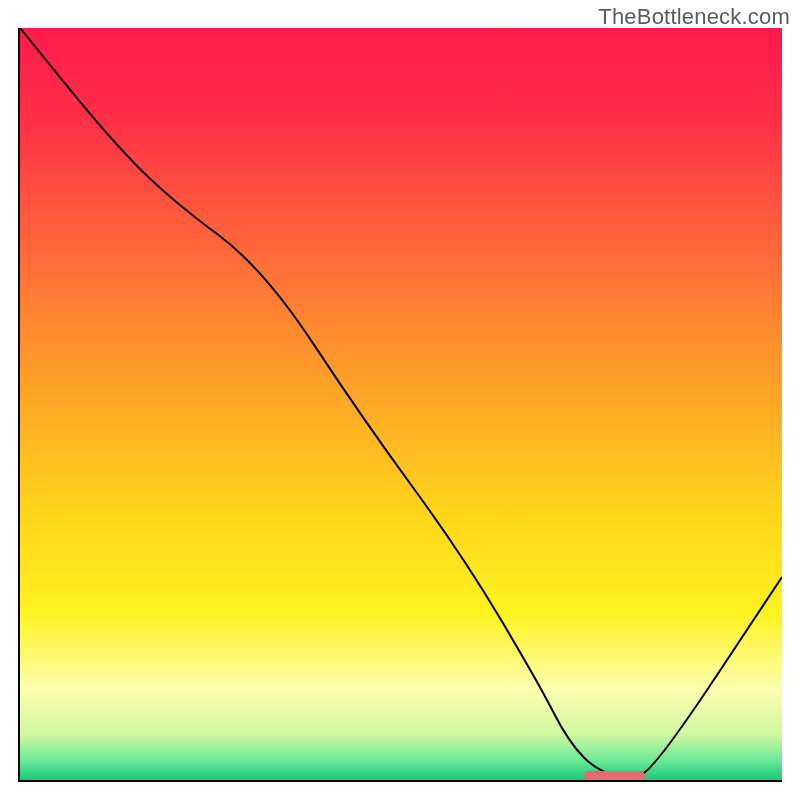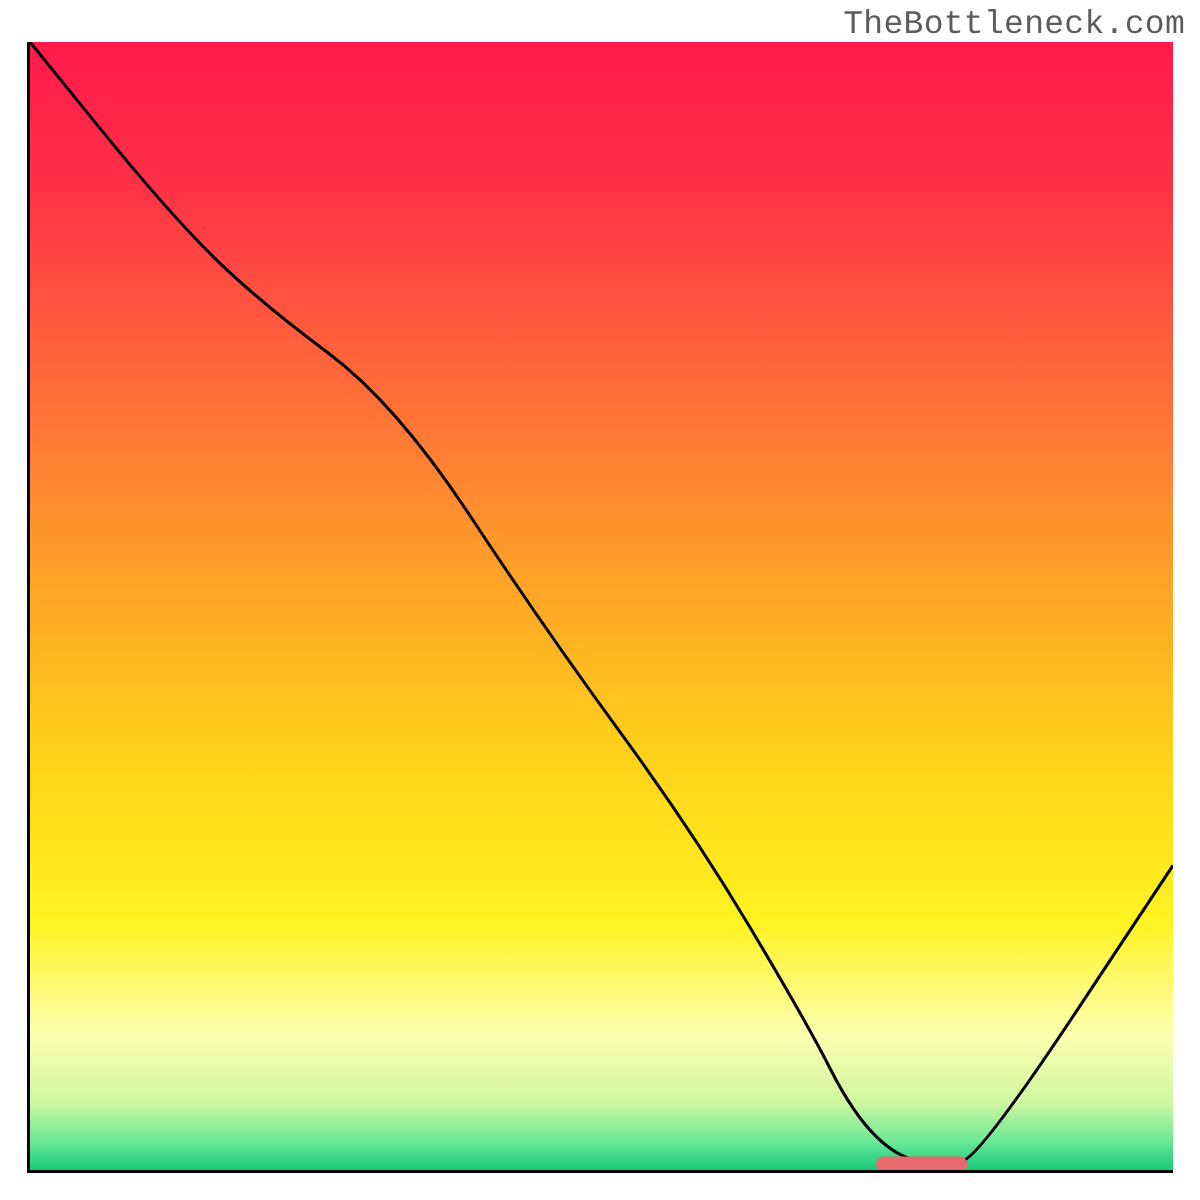--- a/index.html
+++ b/index.html
@@ -8,21 +8,20 @@
     width: 800px;
     height: 800px;
     background: #ffffff;
     font-family: Arial, Helvetica, sans-serif;
     overflow: hidden;
   }
   .frame {
     position: relative;
     width: 800px;
     height: 800px;
-    font-family: Liberation Mono, monospace;
   }
   .watermark {
     position: absolute;
     top: 4px;
     right: 10px;
     font-size: 22px;
     letter-spacing: 0.2px;
     font-weight: 500;
     color: #5c5c5c;
   }

